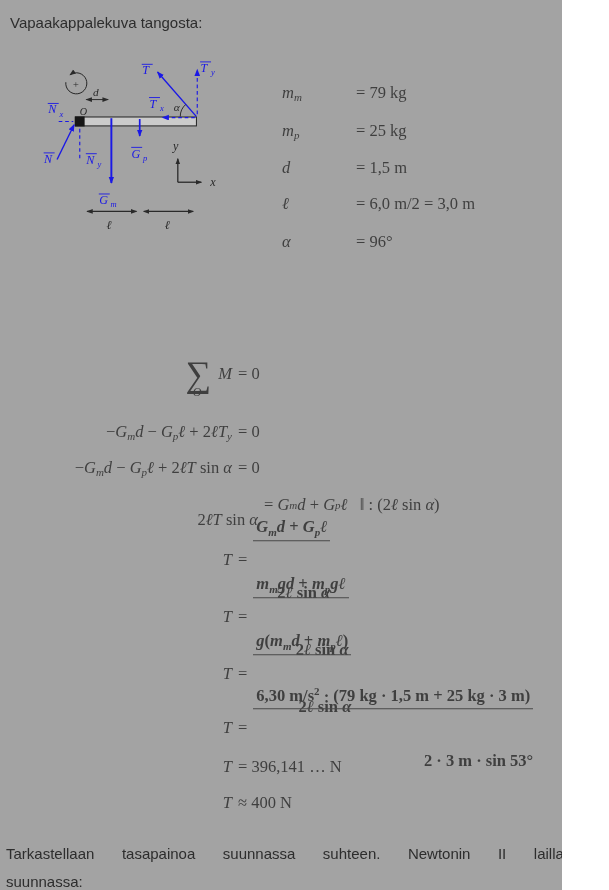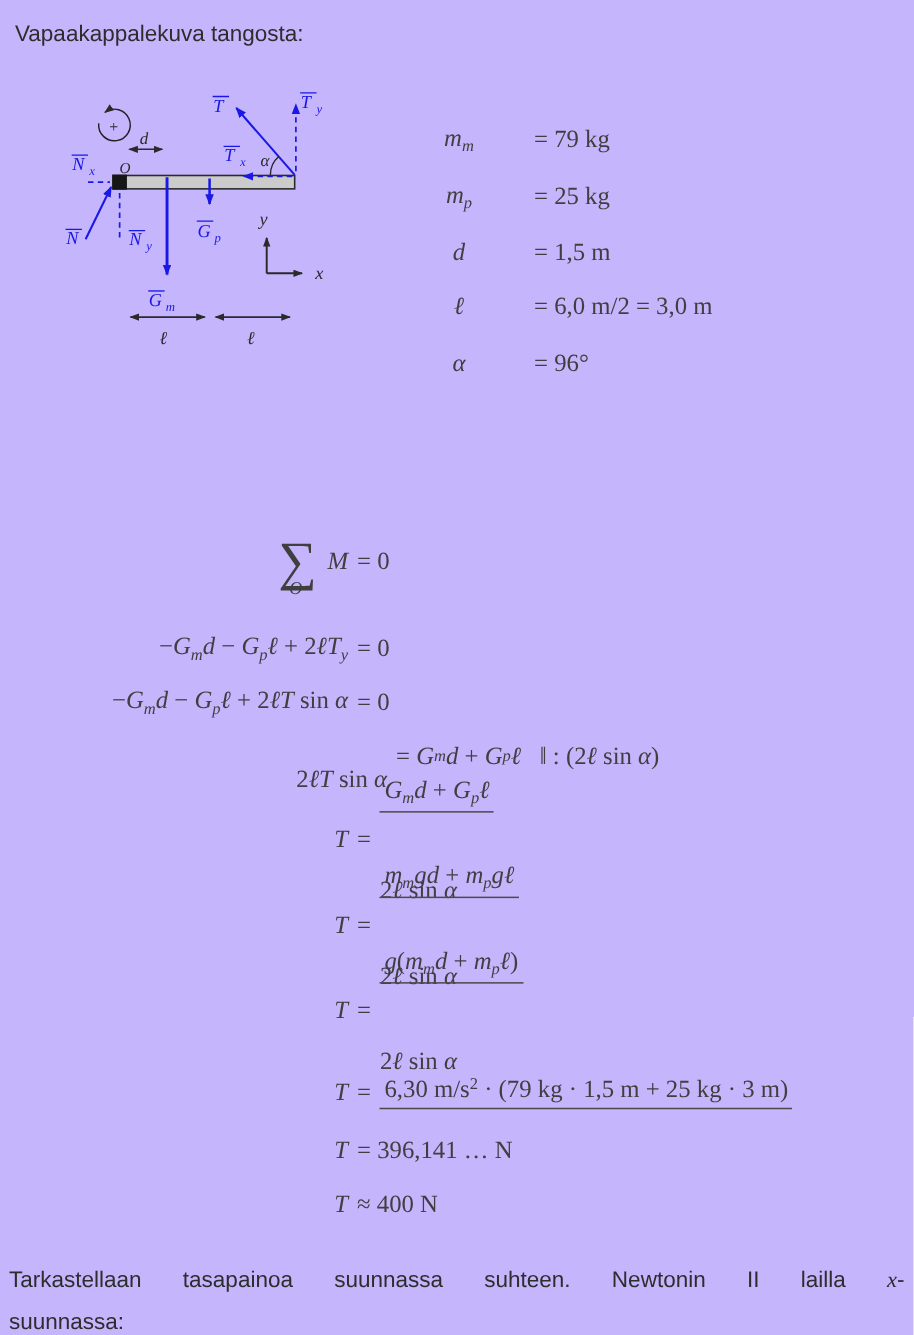--- a/index.html
+++ b/index.html
@@ -1,45 +1,45 @@
 <!DOCTYPE html>
 <html><head>
 <meta charset="utf-8">
 <style>
   html,body{margin:0;padding:0;background:#ffffff;}
-  #page{position:relative;width:609px;height:890px;background:#c4b5fd;overflow:hidden;
+  #page{position:relative;width:562px;height:890px;background:#a3a3a3;overflow:hidden;
         color:#2d2d2d;}
   .sans{font-family:"Liberation Sans","DejaVu Sans",sans-serif;font-size:15px;color:#2d2d2d;}
   .math{font-family:"Liberation Serif","DejaVu Serif",serif;font-size:16.5px;color:#3f3f3f;}
 
   .title{position:absolute;left:10px;top:14px;}
 
   
   #fbd{position:absolute;left:0;top:55px;}
   .svglab{font-family:"Liberation Serif","DejaVu Serif",serif;font-style:italic;}
   .blue{fill:#1a18e6;}
   .ink{fill:#2a2a2a;}
 
   
   .given{position:absolute;left:282px;top:0;}
   .grow{position:absolute;left:0;display:flex;align-items:center;transform:translateY(-50%);white-space:pre;}
-  .glhs{display:inline-block;width:48px;text-align:center;white-space:pre;}
+  .glhs{display:inline-block;width:48px;text-align:left;white-space:pre;}
   .grhs{padding-left:5px;white-space:pre;margin-left:21px;}
 
   
   .eqrow{position:absolute;left:0;width:100%;display:flex;align-items:center;
          transform:translateY(-50%);white-space:pre;}
   .lhs{display:inline-block;width:232px;text-align:right;white-space:pre;flex:none;}
   .lhs-wide{width:258px;margin-top:31px;}
   .rhs{display:flex;align-items:center;padding-left:6px;white-space:pre;}
   .tk-it{font-style:italic;}
   .tk-rm{font-style:normal;}
   .tk-sub{font-size:11px;font-style:italic;vertical-align:-3.5px;}
   .tk-sup{font-size:11px;font-style:normal;vertical-align:5.5px;}
-  .frac{display:inline-block;text-align:left;vertical-align:middle;margin-left:6px;}
+  .frac{display:inline-block;text-align:right;vertical-align:middle;margin-left:6px;font-weight:bold;}
   .num{display:block;padding:0 3px 2px 3px;border-bottom:1.2px solid #4a4a4a;white-space:pre;}
   .den{display:block;padding-top:2px;white-space:pre;}
   .eqsign{font-style:normal;}
   .sumwrap{position:relative;display:inline-block;margin-right:7px;}
   .sum{font-size:36px;line-height:1;display:inline-block;}
   .sumsub{position:absolute;left:45%;top:100%;transform:translate(-50%,-7px);
           font-size:12px;font-style:italic;}
   .sum-M{font-style:italic;}
 
   
@@ -204,20 +204,21 @@
         </span>
       </span>
     </div>
 
     <div class="eqrow" style="top:728px">
       <span class="lhs"><span class="tk-it">T</span></span>
       <span class="rhs">
         <span class="eqsign">=</span>
         <span class="frac">
           <span class="num"><span class="tk-rm">6,30 m/s</span><span class="tk-sup">2</span><span class="tk-rm"> · (79 kg · 1,5 m + 25 kg · 3 m)</span></span>
+          <span class="den"><span class="tk-rm">2 · 3 m · sin 53°</span></span>
         </span>
       </span>
     </div>
 
     <div class="eqrow" style="top:767px">
       <span class="lhs"><span class="tk-it">T</span></span>
       <span class="rhs"><span class="tk-rm">= 396,141 … N</span></span>
     </div>
 
     <div class="eqrow" style="top:803px">

